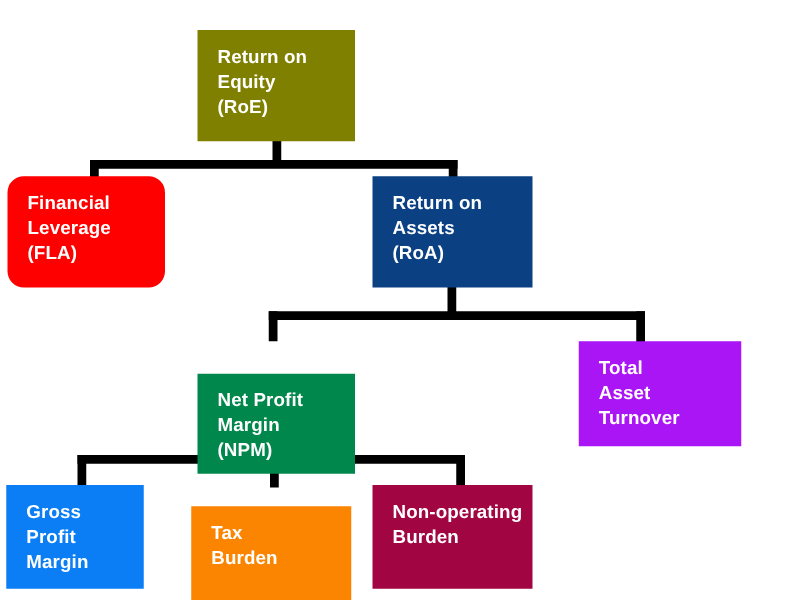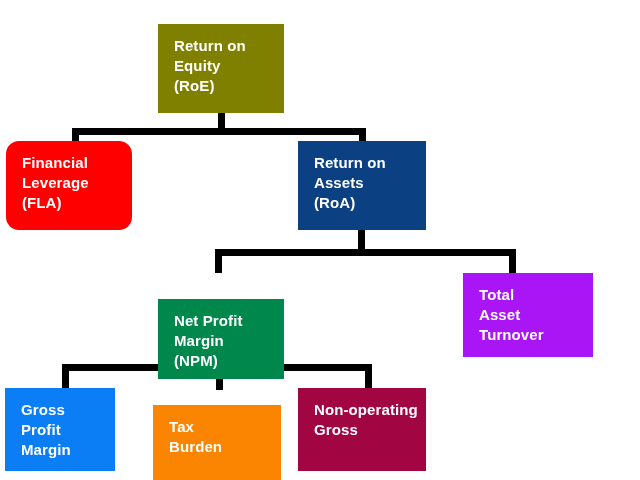--- a/index.html
+++ b/index.html
@@ -109,15 +109,15 @@
 Turnover</div>
 
   <div class="node" id="node-gpm" style="background-color: rgb(11, 126, 245); color: rgb(255, 255, 255);">Gross
 Profit
 Margin</div>
 
   <div class="node" id="node-tb" style="background-color: rgb(251, 133, 0); color: rgb(255, 255, 255);">Tax
 Burden</div>
 
   <div class="node" id="node-noi" style="background-color: rgb(161, 6, 67); color: rgb(255, 255, 255);">Non-operating
-Gross</div>
+Burden</div>
 
 </div>
 
 </body></html>

